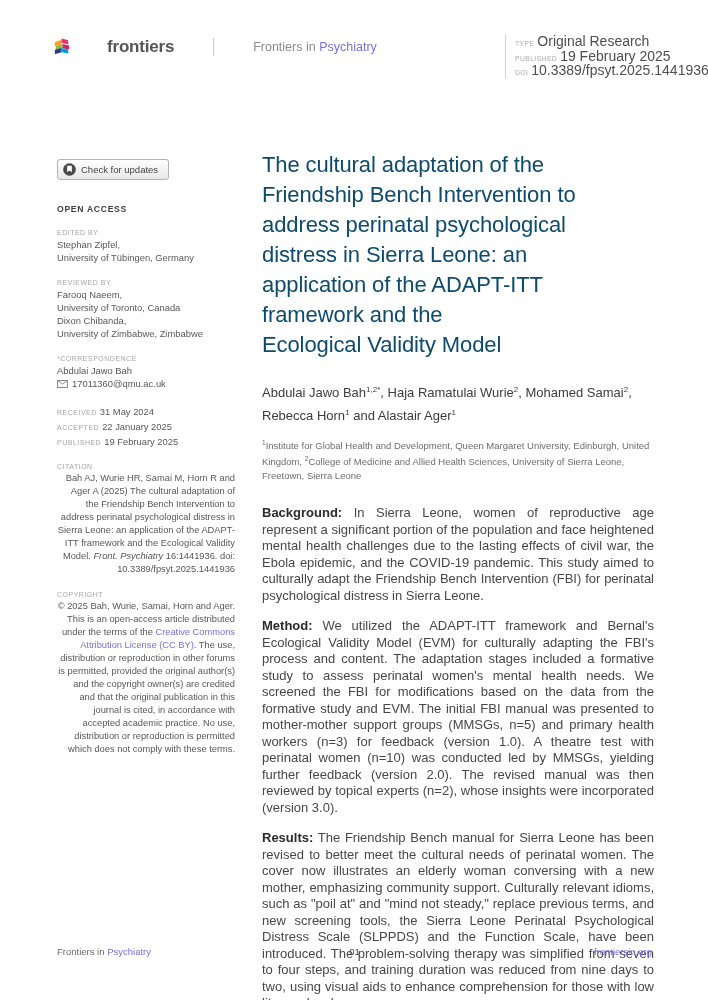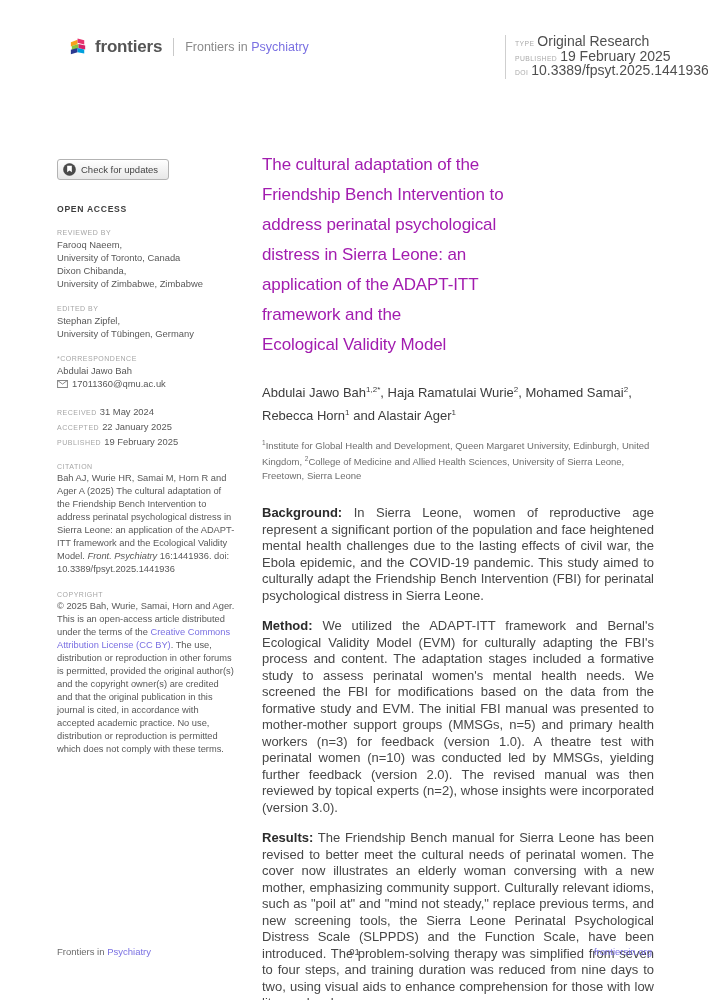--- a/index.html
+++ b/index.html
@@ -7,22 +7,22 @@
   .page {
     position:relative;
     width:708px; height:1000px;
     background:#ffffff;
     font-family:"Liberation Sans", sans-serif;
     margin:0 auto;
     overflow:hidden;
   }
   
   .header-left {
-    position:absolute; left:68px; top:36px;
-    display:flex; align-items:center;
+    position:absolute; left:52px; top:36px;
+    display:flex; align-items:center;gap:28px;
   }
   .logo-icon { width:21px; height:22px; margin-right:6px; }
   .logo-word { font-size:17px; font-weight:bold; color:#555; letter-spacing:-0.2px; }
   .hdr-divider { width:1px; height:18px; background:#c9c9c9; margin:0 11px; }
   .journal-line { font-size:12.5px; color:#8a8a8a; }
   .purple { color:#7a70e2; }
   .header-meta {
     position:absolute; left:505px; top:35px;
     border-left:1px solid #cfcfcf; padding-left:9px;
   }
@@ -39,26 +39,26 @@
     font-size:9.5px; color:#444; cursor:pointer;justify-content:flex-end;
   }
   .open-access { margin-top:24px; font-size:8.6px; font-weight:bold; color:#3d3d3d; letter-spacing:0.7px; }
   .sb-section { margin-top:13px; }
   .sb-label { font-size:7px; color:#a6a6a6; letter-spacing:0.5px; line-height:11px; }
   .sb-value { font-size:9.4px; color:#585858; line-height:13px; white-space:pre-line; }
   .email-row { display:flex; align-items:center; gap:4px; font-size:9.4px; color:#585858; line-height:13px; }
   .date-row { line-height:13px; }
   .date-row .sb-label { margin-right:3px; }
   .date-row .sb-value { display:inline; white-space:normal; }
-  .sb-par { font-size:9.3px; color:#585858; line-height:13px; }
+  .sb-par { font-size:9.3px; color:#585858; line-height:13px;text-align:right; }
   .sb-par .ital { font-style:italic; }
   .link { color:#7a70e2; text-decoration:none; cursor:pointer; }
   
   .main { position:absolute; left:262px; top:150px; width:392px; }
-  .title { font-size:17px; line-height:30px; color:#a21caf; font-weight:normal; white-space:pre-line; letter-spacing:-0.1px; }
+  .title { font-size:22px; line-height:30px; color:#0c4a6e; font-weight:normal; white-space:pre-line; letter-spacing:-0.1px; }
   .authors { margin-top:20px; font-size:13px; line-height:19px; color:#3c3c3c; }
   .authors sup { font-size:8px; color:#3c3c3c; }
   .affils { margin-top:11px; font-size:9.5px; line-height:13.5px; color:#6e6e6e; }
   .affils sup { font-size:6.5px; }
   .abstract { margin-top:23px; }
   .abs-par { font-size:13px; line-height:16.5px; color:#474747; text-align:justify; margin-bottom:14px; }
   .abs-label { font-weight:bold; color:#2b2b2b; }
   
   .footer {
     position:absolute; left:57px; right:56px; top:946px;
@@ -100,31 +100,31 @@
         <circle cx="7" cy="7" r="6.5" fill="#4a4a4a"></circle>
         <path d="M4.5 3 H9.5 V10 L7 8.2 L4.5 10 Z" fill="#ffffff"></path>
         <circle cx="7" cy="7" r="6.5" fill="none" stroke="#333" stroke-width="0.5"></circle>
       </svg>
       <span>Check for updates</span>
     </div>
 
     <div class="open-access">OPEN ACCESS</div>
 
     <div class="sb-section">
+      <div class="sb-label">EDITED BY</div>
+      <div class="sb-value">Stephan Zipfel,
+University of Tübingen, Germany</div>
+    </div>
+
+    <div class="sb-section">
       <div class="sb-label">REVIEWED BY</div>
       <div class="sb-value">Farooq Naeem,
 University of Toronto, Canada
 Dixon Chibanda,
 University of Zimbabwe, Zimbabwe</div>
-    </div>
-
-    <div class="sb-section">
-      <div class="sb-label">EDITED BY</div>
-      <div class="sb-value">Stephan Zipfel,
-University of Tübingen, Germany</div>
     </div>
 
     <div class="sb-section">
       <div class="sb-label">*CORRESPONDENCE</div>
       <div class="sb-value">Abdulai Jawo Bah</div>
       <div class="email-row">
         <svg width="11" height="8" viewBox="0 0 12 9">
           <rect x="0.5" y="0.5" width="11" height="8" fill="none" stroke="#7a7a7a" stroke-width="1"></rect>
           <path d="M0.5 0.5 L6 4.6 L11.5 0.5" fill="none" stroke="#7a7a7a" stroke-width="1"></path>
         </svg>

